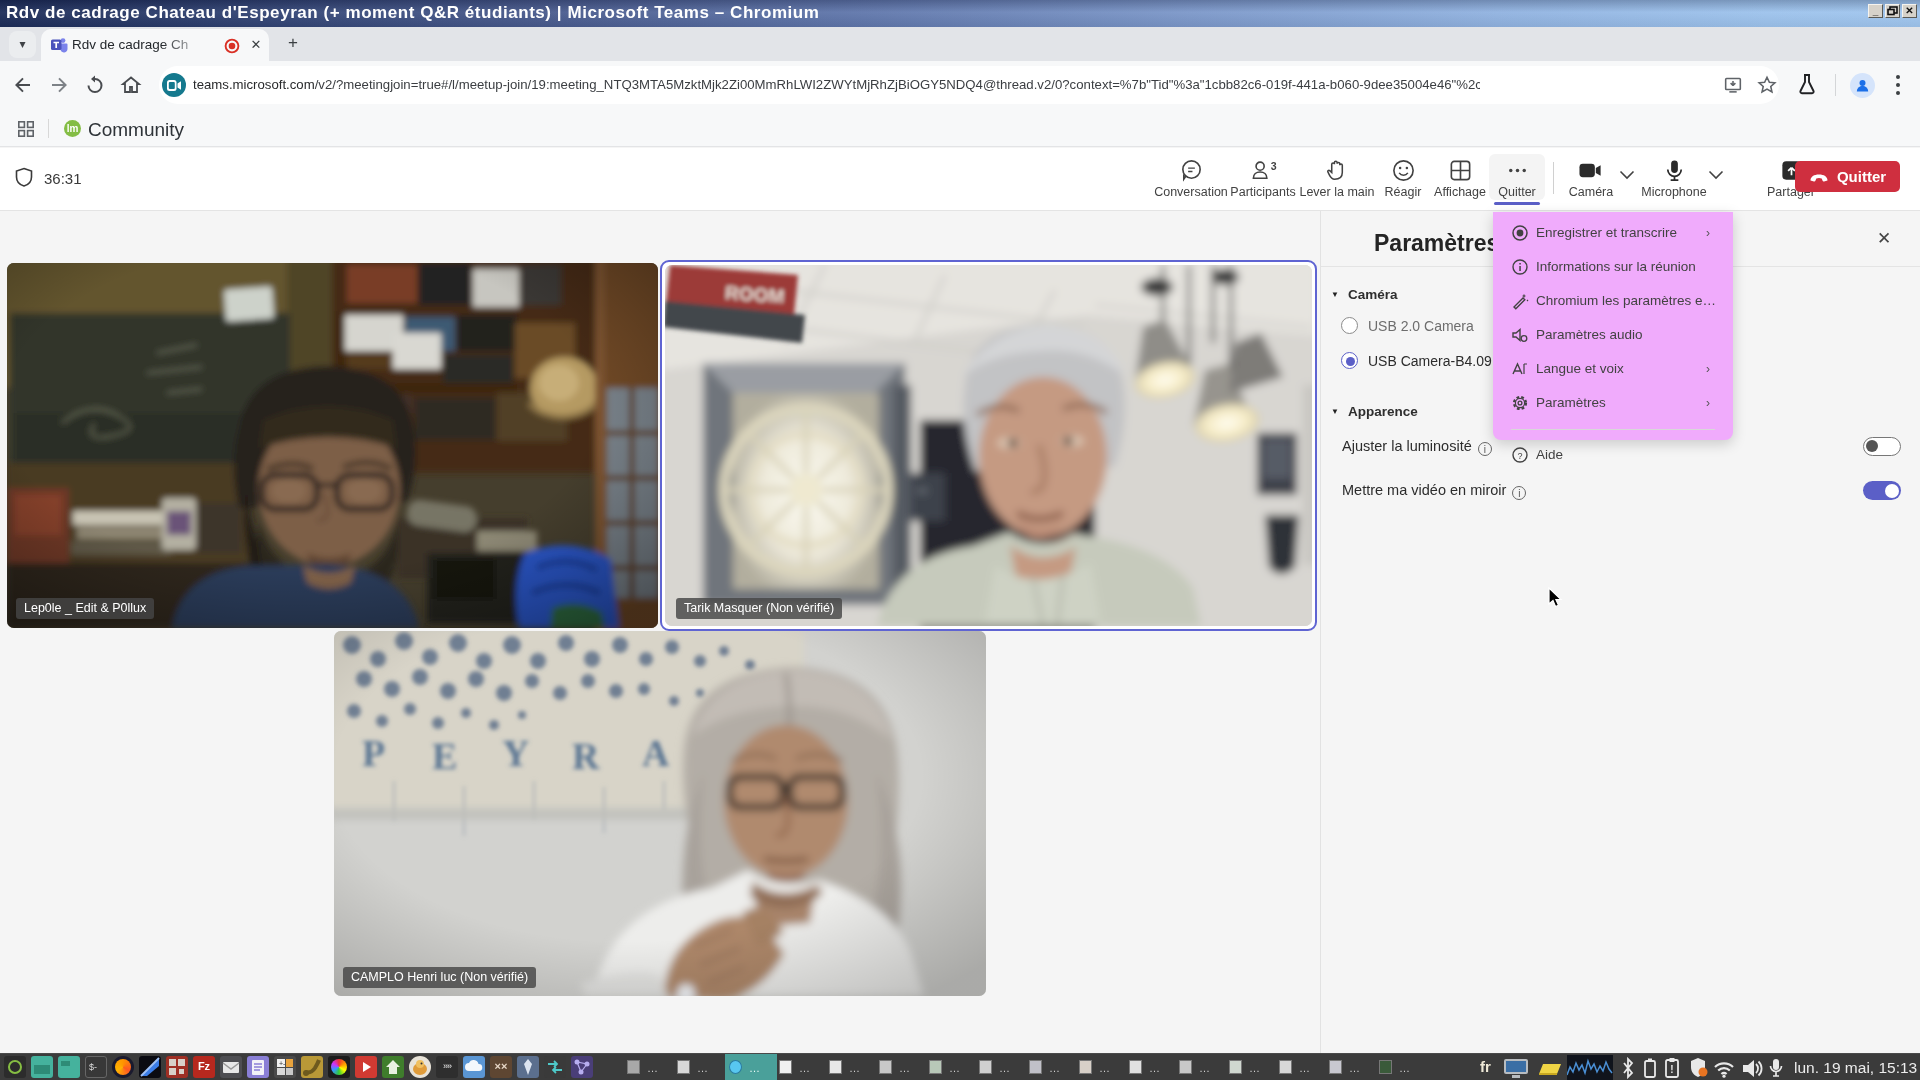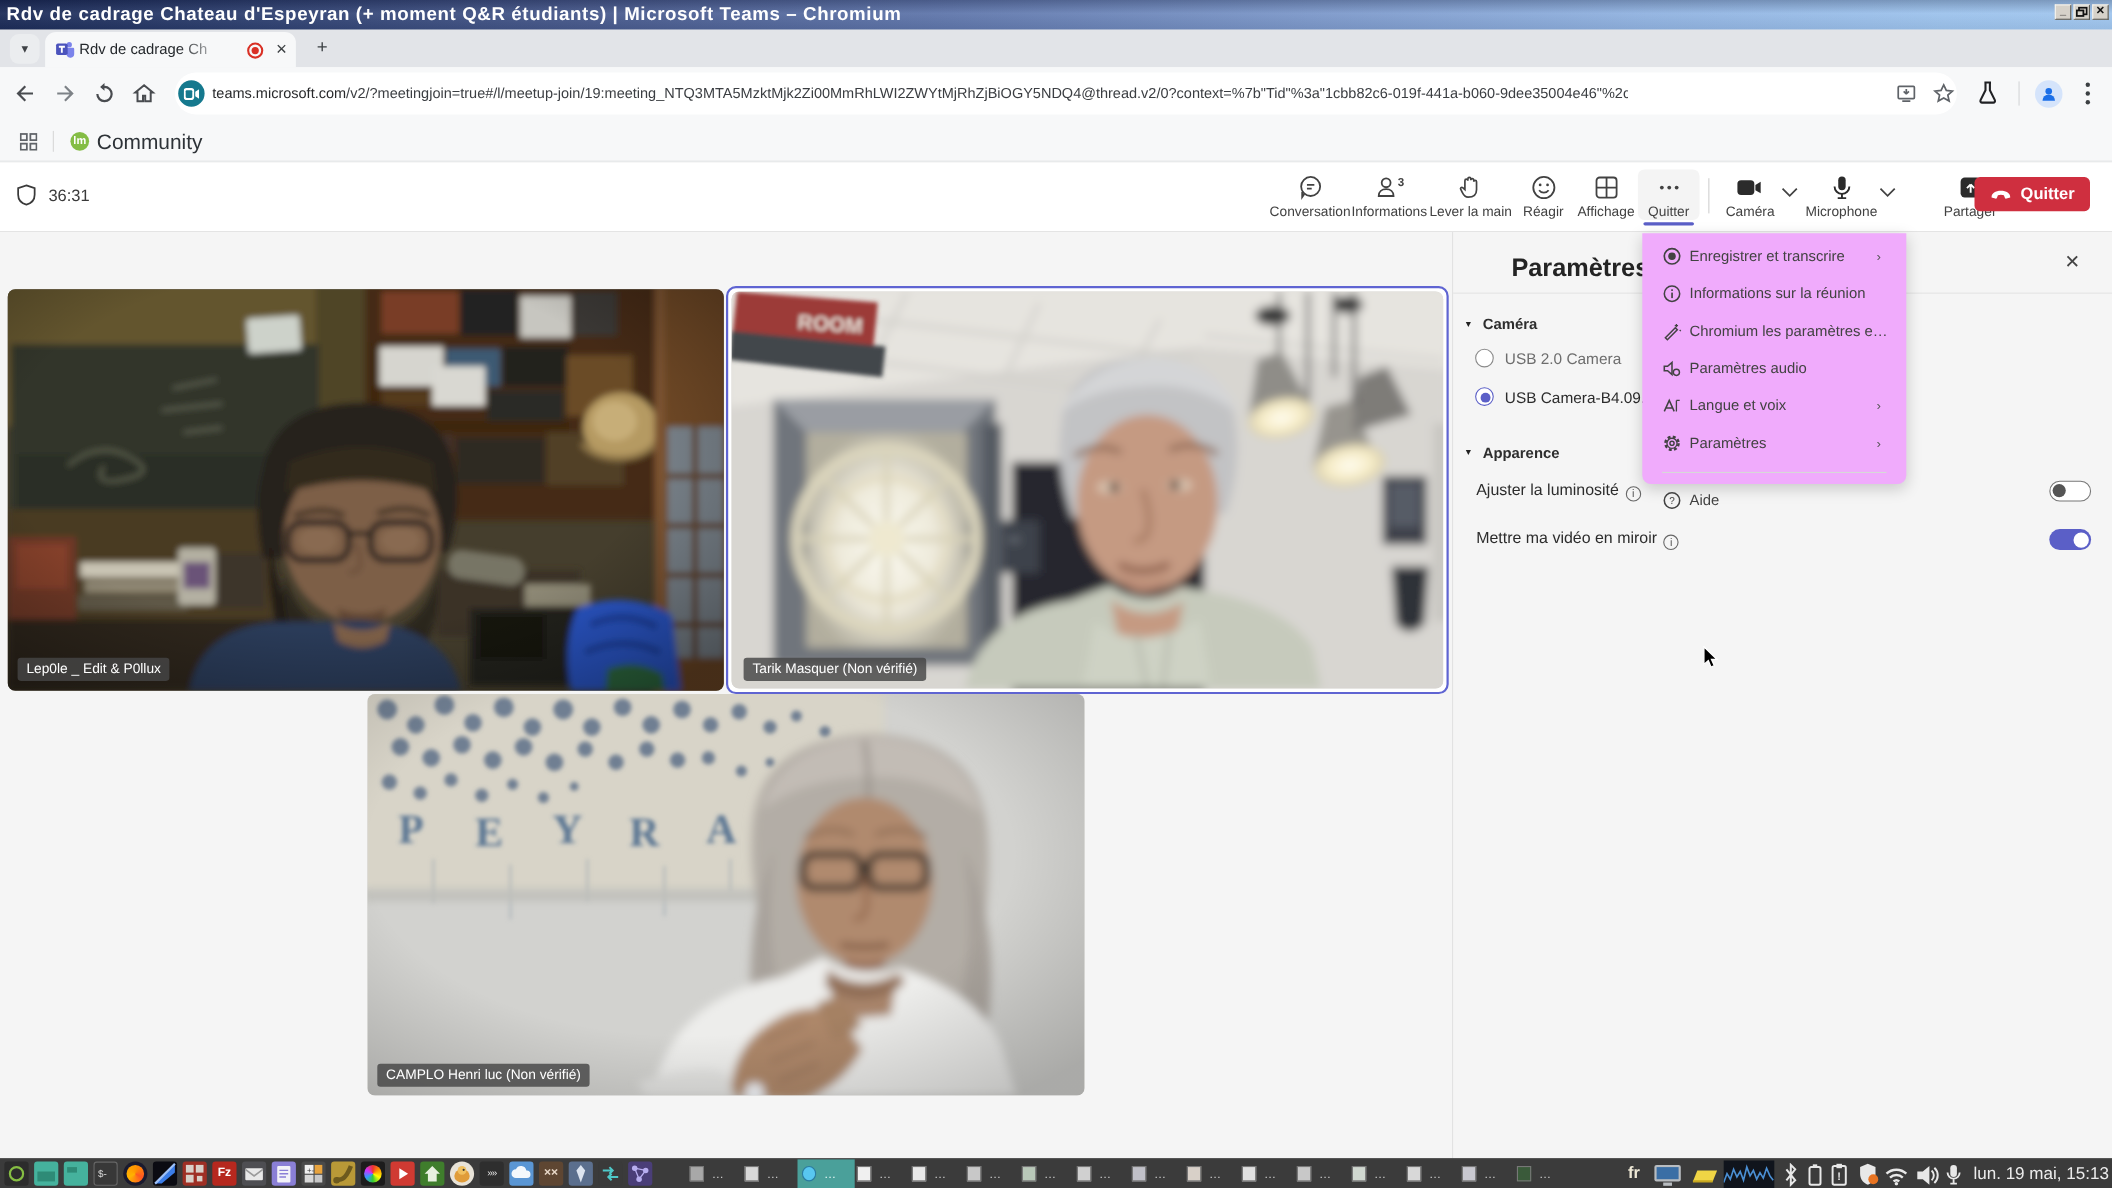--- a/index.html
+++ b/index.html
@@ -188,21 +188,21 @@
         <path d="M9.5 10.5h7M9.5 14h4.5" stroke="#424242" stroke-width="1.5"></path>
       </svg>
     <div class="lbl">Conversation</div>
   </div>
   <div class="titem" style="left:1225px;width:76px;">
     <svg width="30" height="25" viewBox="0 0 30 26" style="margin:0 auto;display:block;">
         <circle cx="12" cy="8.5" r="4.2" fill="none" stroke="#424242" stroke-width="1.7"></circle>
         <path d="M5 21c0-4 3-6.5 7-6.5s7 2.5 7 6.5z" fill="none" stroke="#424242" stroke-width="1.7"></path>
         <text x="23" y="12" font-size="11" font-weight="bold" fill="#424242">3</text>
       </svg>
-    <div class="lbl">Informations</div>
+    <div class="lbl">Participants</div>
   </div>
   <div class="titem" style="left:1297px;width:80px;">
     <svg width="25" height="25" viewBox="0 0 26 26" style="margin:0 auto;display:block;">
         <path d="M10 22c-2.5 0-4-1.5-5.5-4.5L3 14.5c-.6-1.2.8-2.3 1.9-1.4L7 15V6.5a1.4 1.4 0 0 1 2.8 0V4.8a1.4 1.4 0 0 1 2.8 0V6a1.4 1.4 0 0 1 2.8 0v1.5a1.3 1.3 0 0 1 2.6 0V15c0 4.5-3 7-8 7z" fill="none" stroke="#424242" stroke-width="1.6"></path>
       </svg>
     <div class="lbl">Lever la main</div>
   </div>
   <div class="titem" style="left:1377px;width:52px;text-align:center;">
     <svg width="25" height="25" viewBox="0 0 26 26" style="margin:0 auto;display:block;">
         <circle cx="13" cy="13" r="10" fill="none" stroke="#424242" stroke-width="1.7"></circle>

